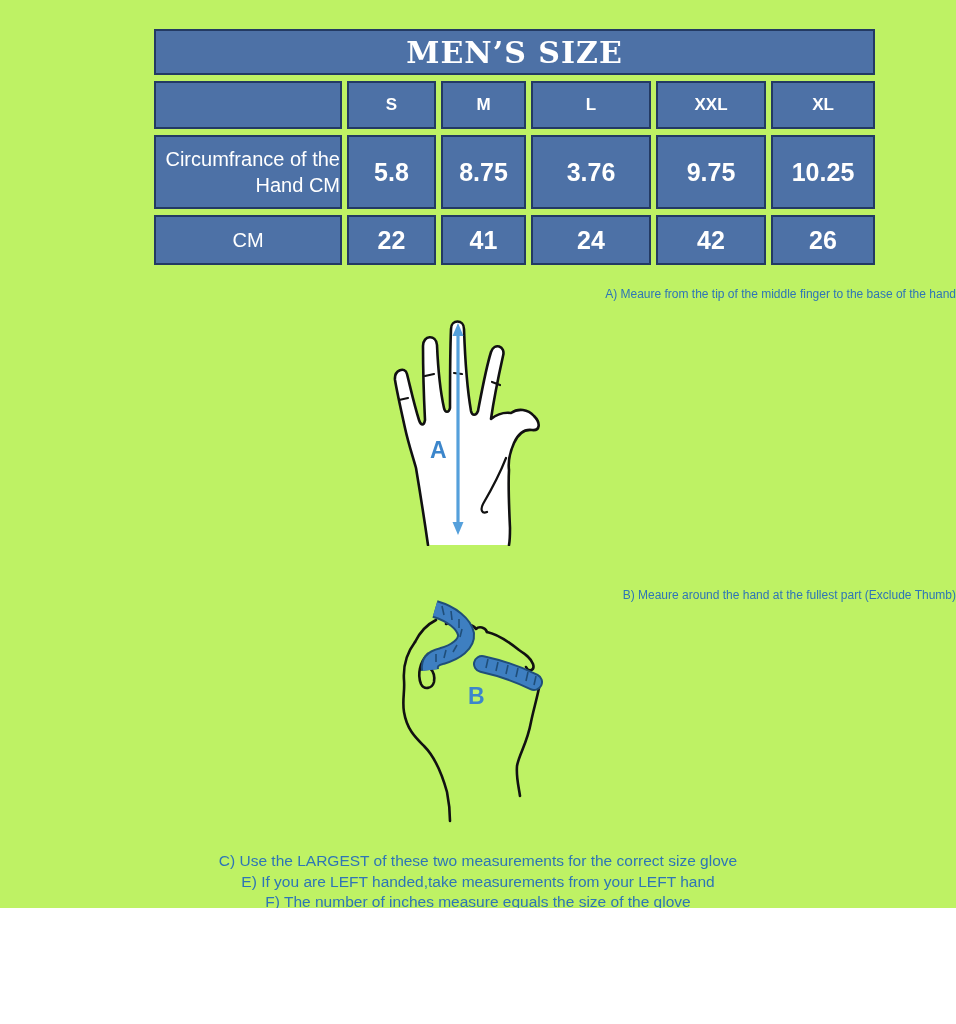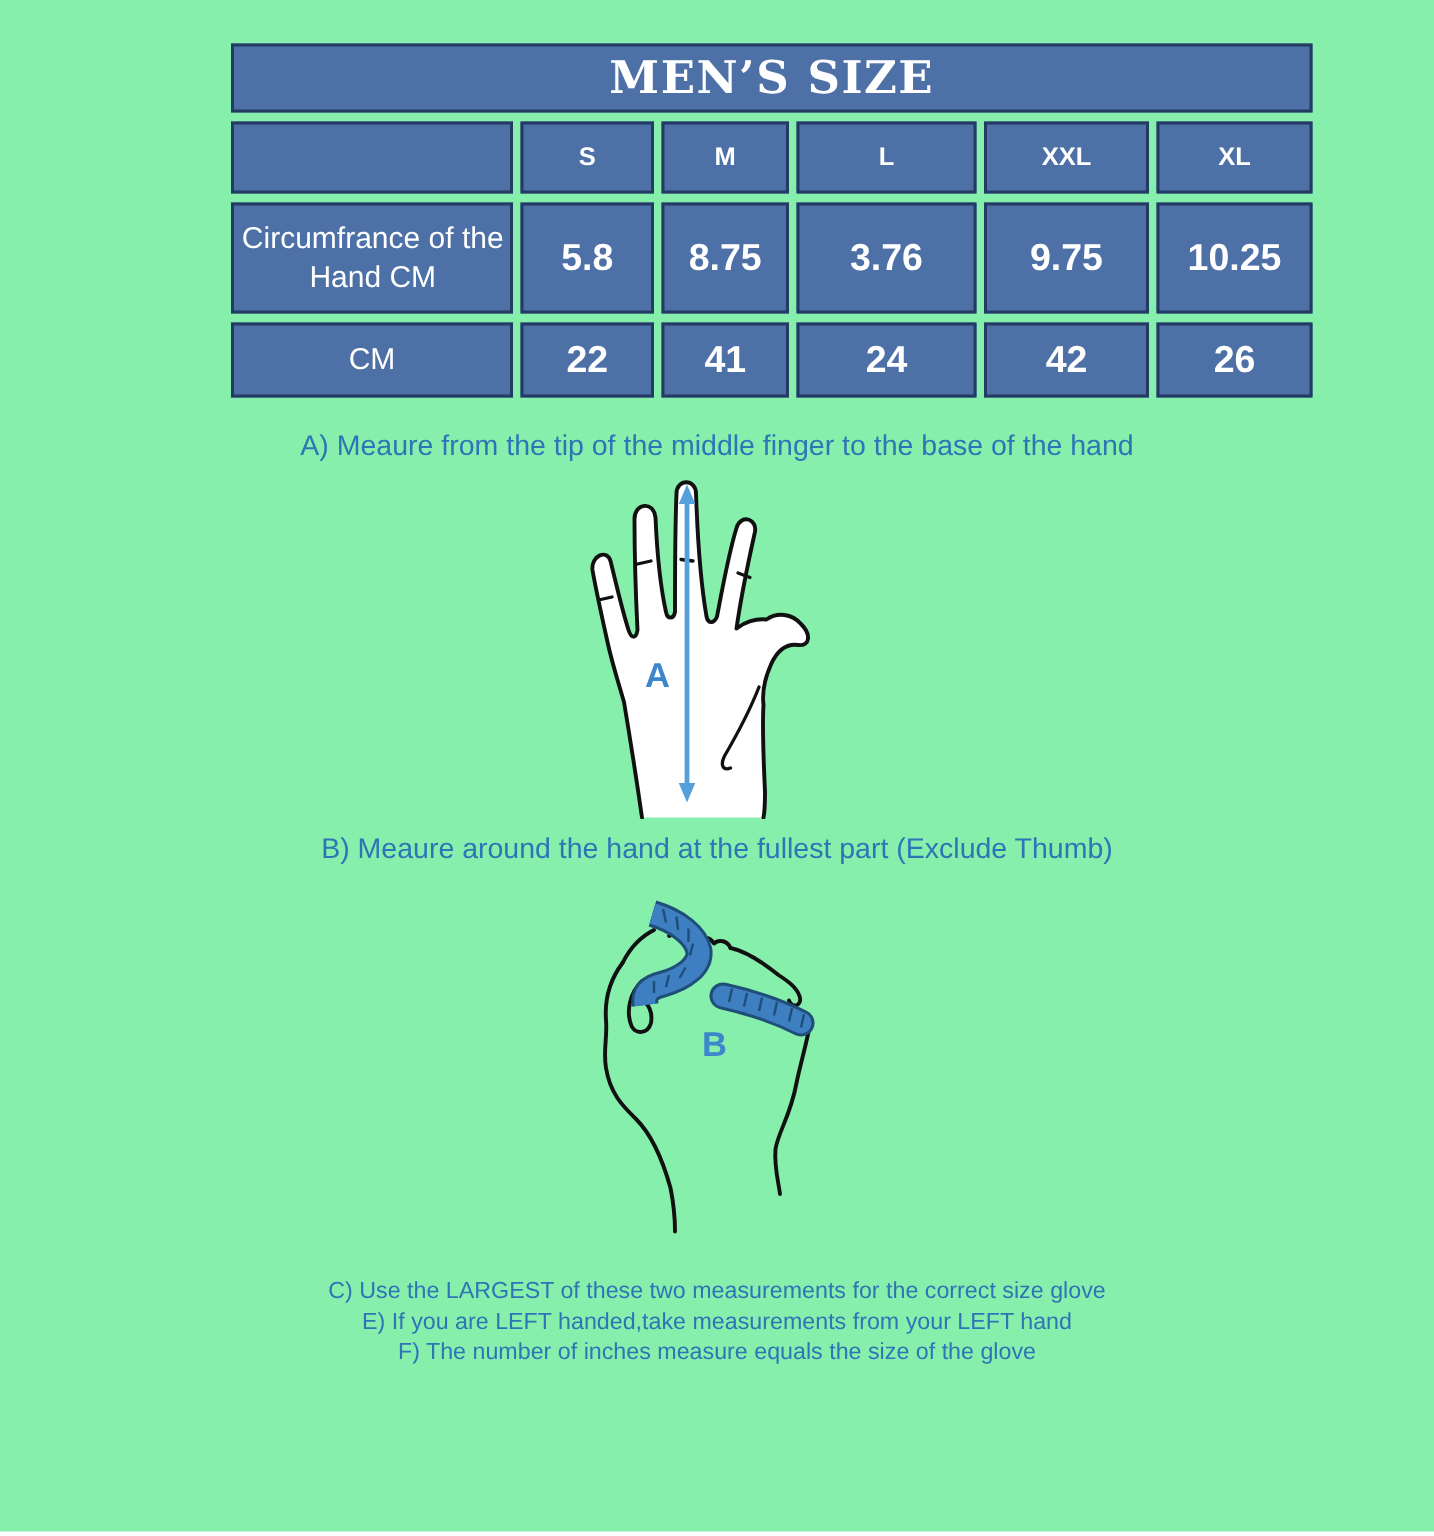--- a/index.html
+++ b/index.html
@@ -1,17 +1,17 @@
 <!DOCTYPE html>
 <html><head>
 <meta charset="utf-8">
 <style>
   * { margin:0; padding:0; box-sizing:border-box; }
   body { background:#ffffff; font-family:"Liberation Sans", sans-serif; }
-  .canvas { position:relative; width:956px; height:1021px; background:#86efac; overflow:hidden;text-decoration:underline; }
+  .canvas { position:relative; width:956px; height:908px; background:#bef264; overflow:hidden;text-decoration:underline; }
 
   
   .size-table{
     position:absolute; left:154px; top:29px;
     display:grid;
     grid-template-columns:188px 89px 85px 120px 110px 104px;
     grid-template-rows:46px 48px 74px 50px;
     column-gap:5px; row-gap:6px;
   }
   .cell{
@@ -25,35 +25,35 @@
     font-family:"DejaVu Serif", serif;
     font-weight:bold;
     font-size:30px;
     letter-spacing:1px;
   }
   .colhead{ font-size:17px; font-weight:bold; }
   .num{ font-size:25px; font-weight:bold; }
   .rowlabel-left{
     font-size:20px;
     justify-content:flex-start;
-    text-align:center;
+    text-align:right;
     padding-left:1px;
     line-height:1.32;
   }
   .rowlabel-center{ font-size:20px; }
 
   
   .instr{
     position:absolute; left:0; width:956px;
-    text-align:center;
+    text-align:right;
     color:#2E75B6;
-    font-size:19px;
+    font-size:12px;
   }
   .instr-a{ top:287px; }
-  .instr-b{ top:556px; }
+  .instr-b{ top:588px; }
   .instr-block{
     position:absolute; left:0; width:956px;
     top:851px;
     text-align:center;
     color:#2E75B6;
     font-size:15.5px;
     line-height:20.5px;
   }
 
   

